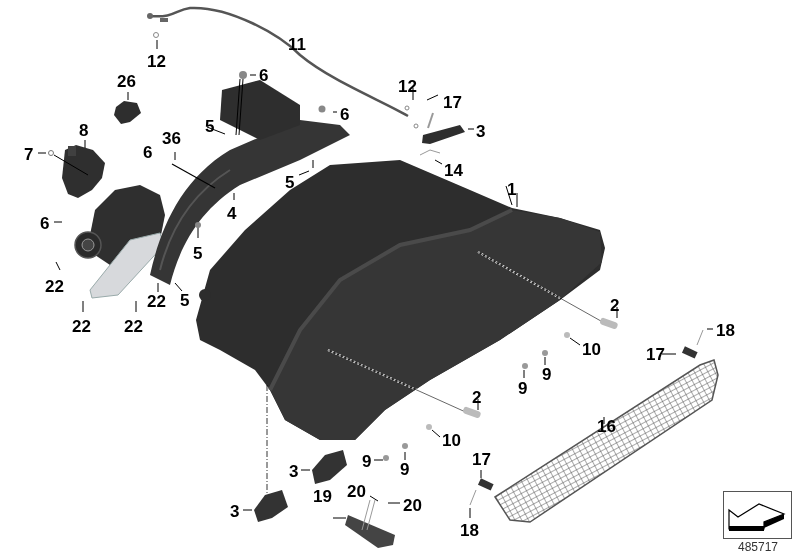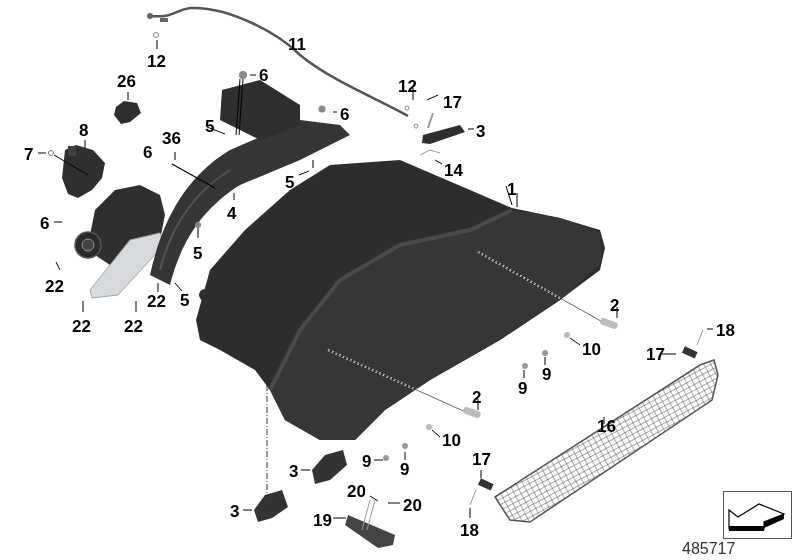--- a/index.html
+++ b/index.html
@@ -1,20 +1,20 @@
 <!DOCTYPE html>
 <html><head>
 <meta charset="utf-8">
 <style>
   html, body { margin: 0; padding: 0; background: #ffffff; }
   body { width: 800px; height: 560px; position: relative; overflow: hidden; font-family: "Liberation Sans", sans-serif; }
   #diagram { position: absolute; left: 0; top: 0; width: 800px; height: 560px; }
   .callout { position: absolute; font-family: Liberation Sans, sans-serif; font-weight: bold; font-size: 17px; color: #000; line-height: 1; white-space: nowrap; cursor: pointer; }
   .ref-box { position: absolute; left: 723px; top: 491px; width: 67px; height: 46px; border: 1px solid #555; background: #fff; }
-  .ref-num { position: absolute; left: 682px; top: 540px; width: 64px; font-size: 16px; color: #333; font-family: "Liberation Sans", sans-serif; }
+  .ref-num { position: absolute; left: 726px; top: 540px; width: 64px; text-align: center; font-size: 12px; color: #333; font-family: "Liberation Sans", sans-serif; }
 </style>
 </head>
 <body>
 
 <svg id="diagram" viewBox="0 0 800 560" xmlns="http://www.w3.org/2000/svg">
 
   <g>
     <path d="M150,16 C175,18 175,10 190,8 C230,6 280,35 300,55 C330,80 380,100 408,116" stroke="#555" stroke-width="2.5" fill="none"></path>
     <circle cx="150" cy="16" r="3" fill="#666"></circle>
     <rect x="160" y="18" width="8" height="4" fill="#666"></rect>
@@ -185,21 +185,21 @@
     <div class="callout" style="left: 147px; top: 53px;">12</div>
     <div class="callout" style="left: 398px; top: 78px;">12</div>
     <div class="callout" style="left: 476px; top: 123px;">3</div>
     <div class="callout" style="left: 444px; top: 162px;">14</div>
     <div class="callout" style="left: 443px; top: 94px;">17</div>
     <div class="callout" style="left: 597px; top: 399px; margin-top: 19px;">16</div>
     <div class="callout" style="left: 646px; top: 346px;">17</div>
     <div class="callout" style="left: 472px; top: 451px;">17</div>
     <div class="callout" style="left: 716px; top: 322px;">18</div>
     <div class="callout" style="left: 460px; top: 522px;">18</div>
-    <div class="callout" style="left: 313px; top: 512px; text-align: right;">19</div>
+    <div class="callout" style="left: 313px; top: 488px; text-align: right;">19</div>
     <div class="callout" style="left: 347px; top: 483px;">20</div>
     <div class="callout" style="left: 403px; top: 497px;">20</div>
     <div class="callout" style="left: 162px; top: 130px;">36</div>
     <div class="callout" style="left: 45px; top: 278px;">22</div>
     <div class="callout" style="left: 147px; top: 293px;">22</div>
     <div class="callout" style="left: 72px; top: 318px;">22</div>
     <div class="callout" style="left: 124px; top: 318px;">22</div>
     <div class="callout" style="left: 117px; top: 73px;">26</div>
   </div>
 

